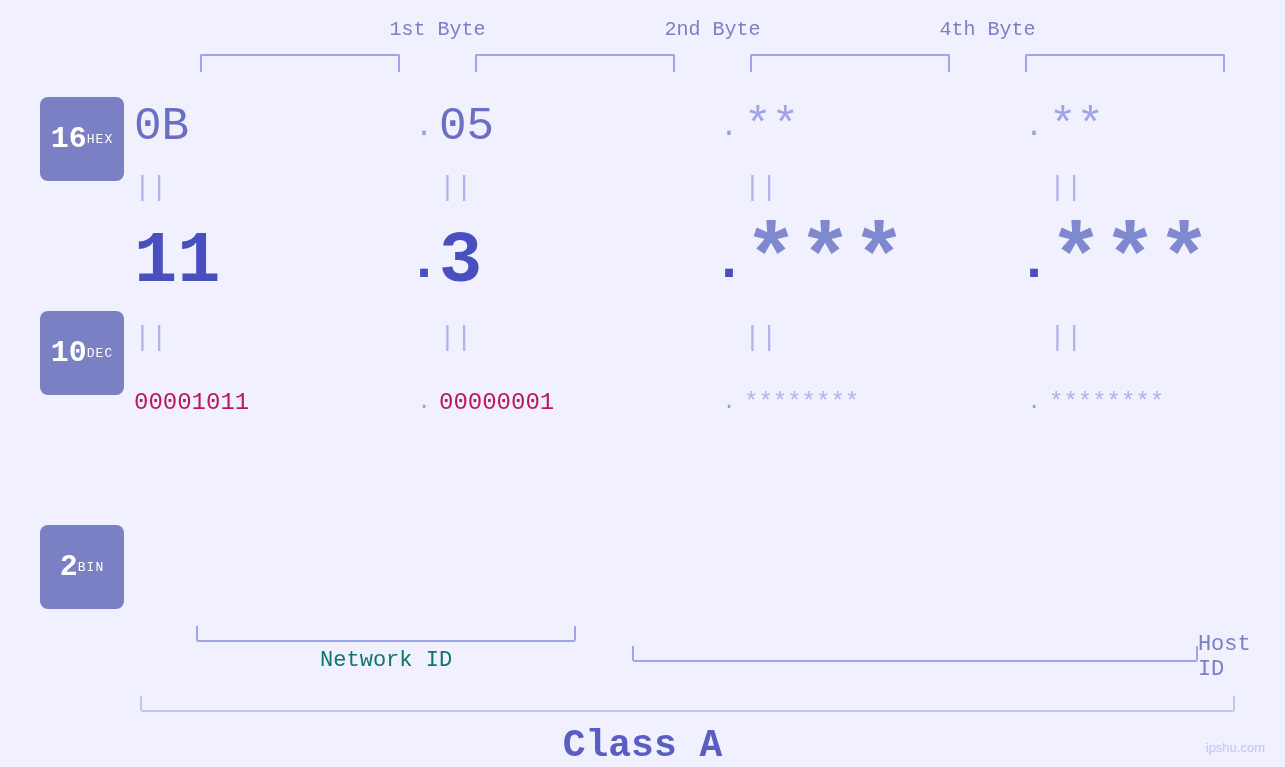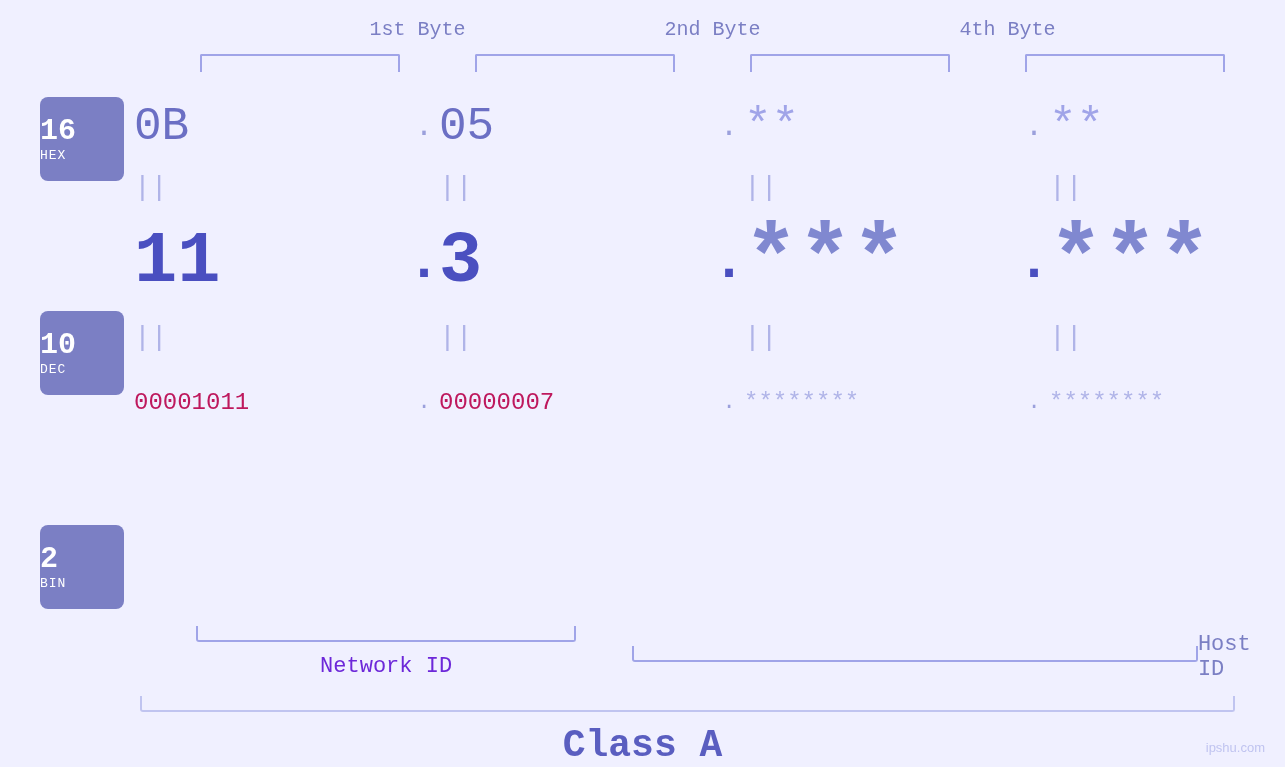--- a/index.html
+++ b/index.html
@@ -23,21 +23,20 @@
     }
 
     
     .byte-headers {
       display: flex;
       justify-content: center;
       align-items: flex-end;
       width: 100%;
       padding-top: 18px;
       padding-left: 140px;
-      gap: 20px;
     }
 
     .byte-header-cell {
       width: 275px;
       text-align: center;
       color: #7b7fc4;
       font-size: 20px;
       font-family: 'Courier New', Courier, monospace;
       padding-bottom: 8px;
     }
@@ -86,22 +85,21 @@
       gap: 0;
       padding-top: 10px;
     }
 
     .badge {
       width: 84px;
       height: 84px;
       background: #7b7fc4;
       border-radius: 8px;
       display: flex;
-      flex-direction: column;
-      align-items: flex-start;
+      align-items: center;
       justify-content: center;
       color: white;
       margin-bottom: 0;
     }
 
     .badge-number {
       font-size: 30px;
       font-weight: bold;
       line-height: 1.1;
     }
@@ -370,21 +368,21 @@
       </div>
 
       <div class="value-row bin-row">
         <div class="value-cell">
           <span class="bin-value">00001011</span>
         </div>
         <div class="dot-cell">
           <span class="bin-dot">.</span>
         </div>
         <div class="value-cell">
-          <span class="bin-value">00000007</span>
+          <span class="bin-value">00000001</span>
         </div>
         <div class="dot-cell">
           <span class="bin-dot">.</span>
         </div>
         <div class="value-cell">
           <span class="asterisk-bin">********</span>
         </div>
         <div class="dot-cell">
           <span class="bin-dot">.</span>
         </div>
@@ -405,21 +403,21 @@
 
     </div>
   </div>
 
   <div style="width:100%; padding-left:140px; margin-top:2px;">
 
     <div style="display:flex; align-items:flex-start;">
 
       <div style="display:flex; flex-direction:column; align-items:center; width:590px;">
         <div style="width:380px; height:16px; border: 2px solid #a0a4e8; border-top:none; border-radius:0 0 3px 3px;"></div>
-        <div style="color:#6d28d9; font-size:22px; font-family:'Courier New',Courier,monospace; margin-top:12px;">Network ID</div>
+        <div style="color:#0f766e; font-size:22px; font-family:'Courier New',Courier,monospace; margin-top:6px;">Network ID</div>
       </div>
 
       <div style="display:flex; flex-direction:row; align-items:center; width:660px;">
         <div style="width:600px; height:16px; border: 2px solid #a0a4e8; border-top:none; border-radius:0 0 3px 3px;"></div>
         <div style="color:#7b7fc4; font-size:22px; font-family:'Courier New',Courier,monospace; margin-top:6px;">Host ID</div>
       </div>
     </div>
 
     <div style="margin-top:14px; display:flex; flex-direction:column; align-items:flex-start;">
       <div style="width:1095px; height:16px; border: 2px solid #c0c4f0; border-top:none; border-radius:0 0 3px 3px;"></div>

